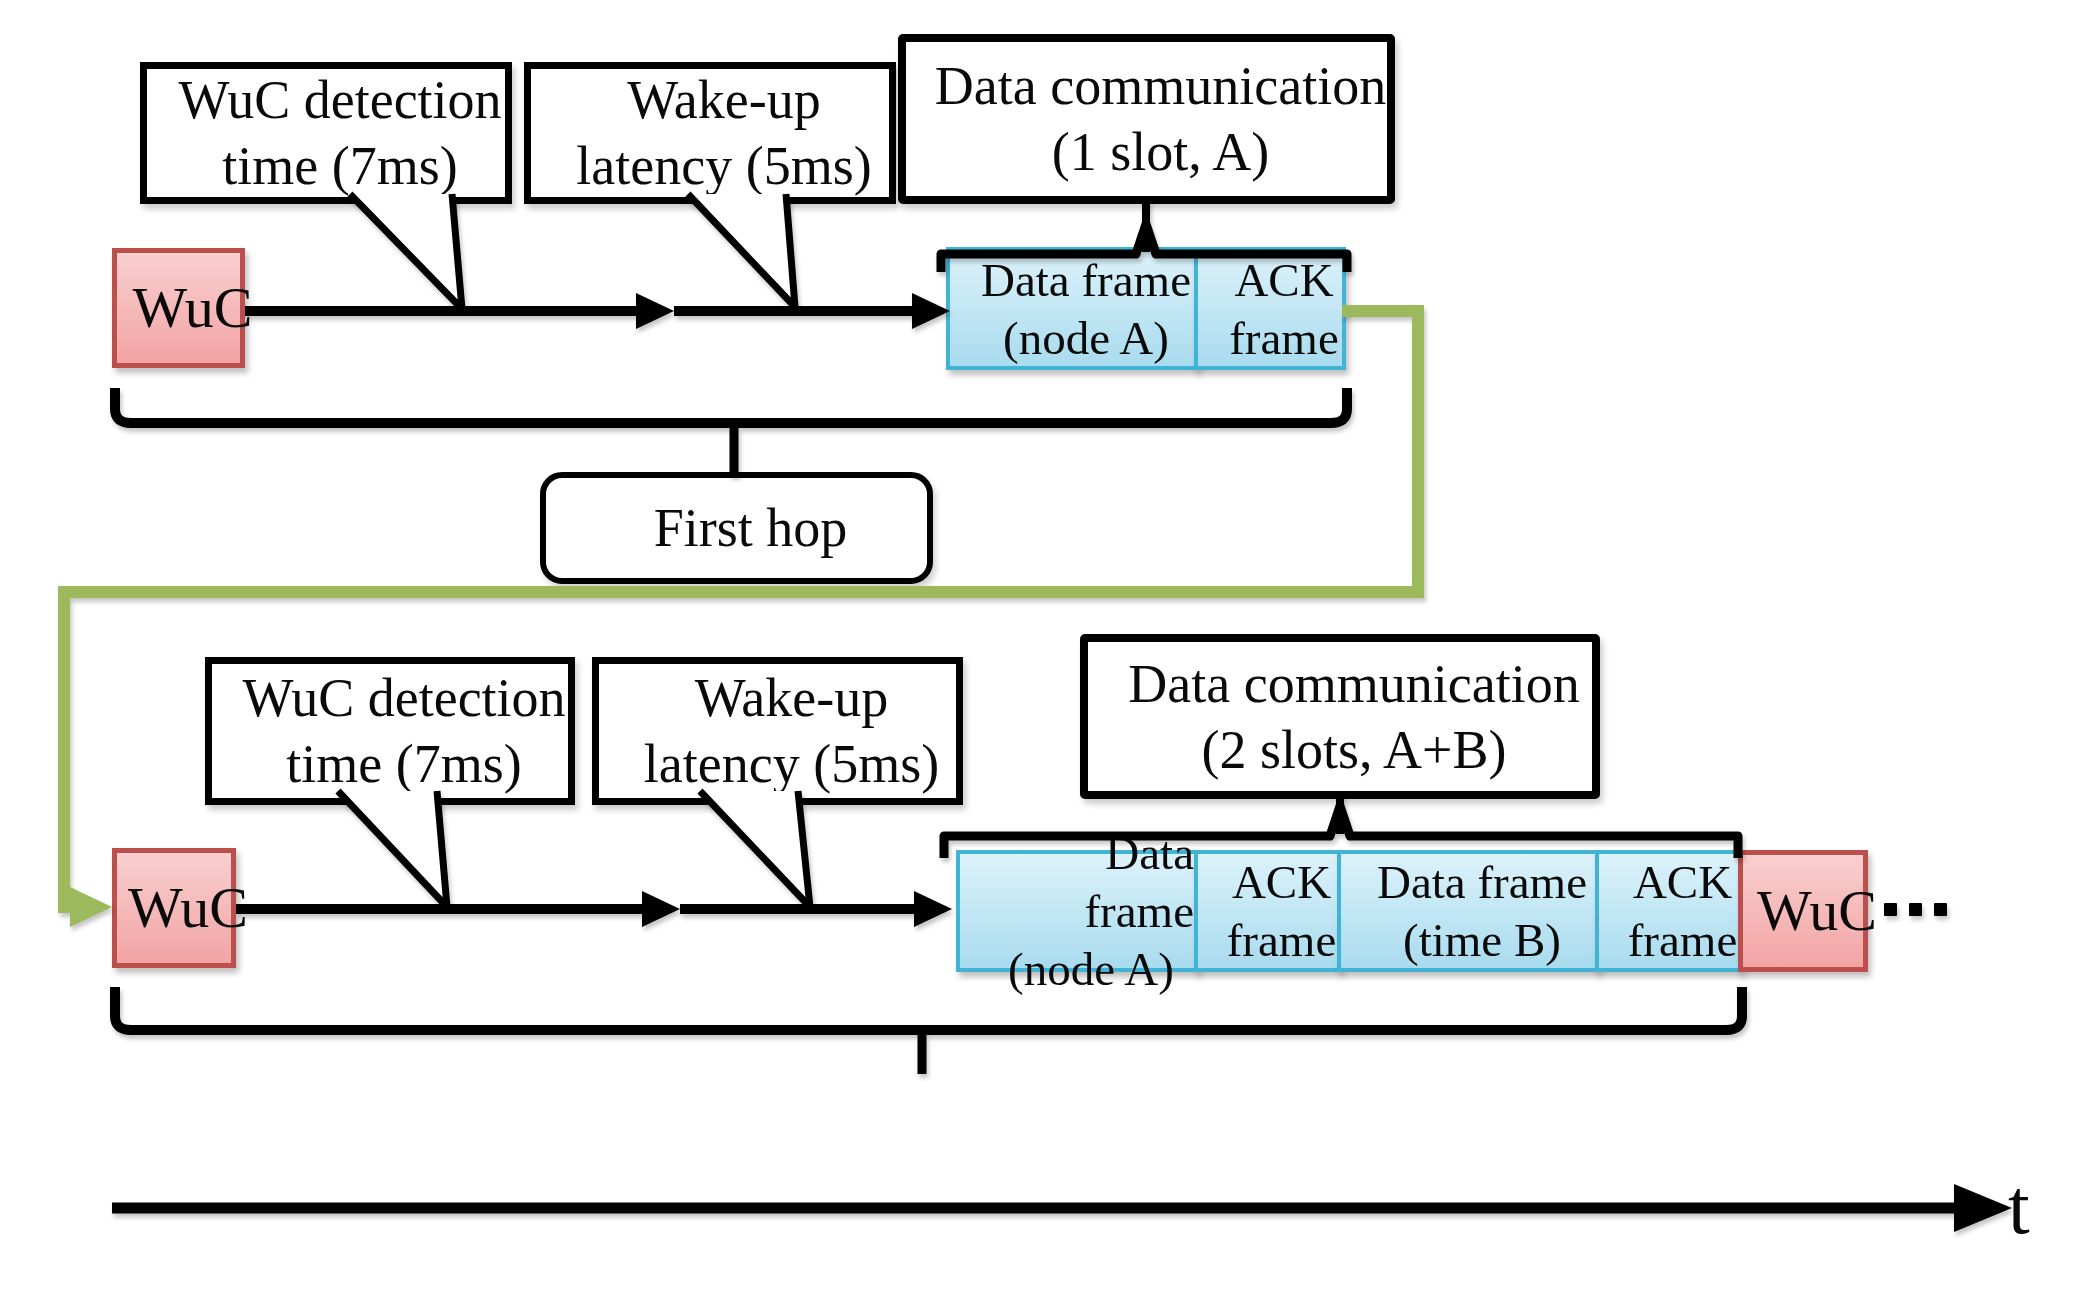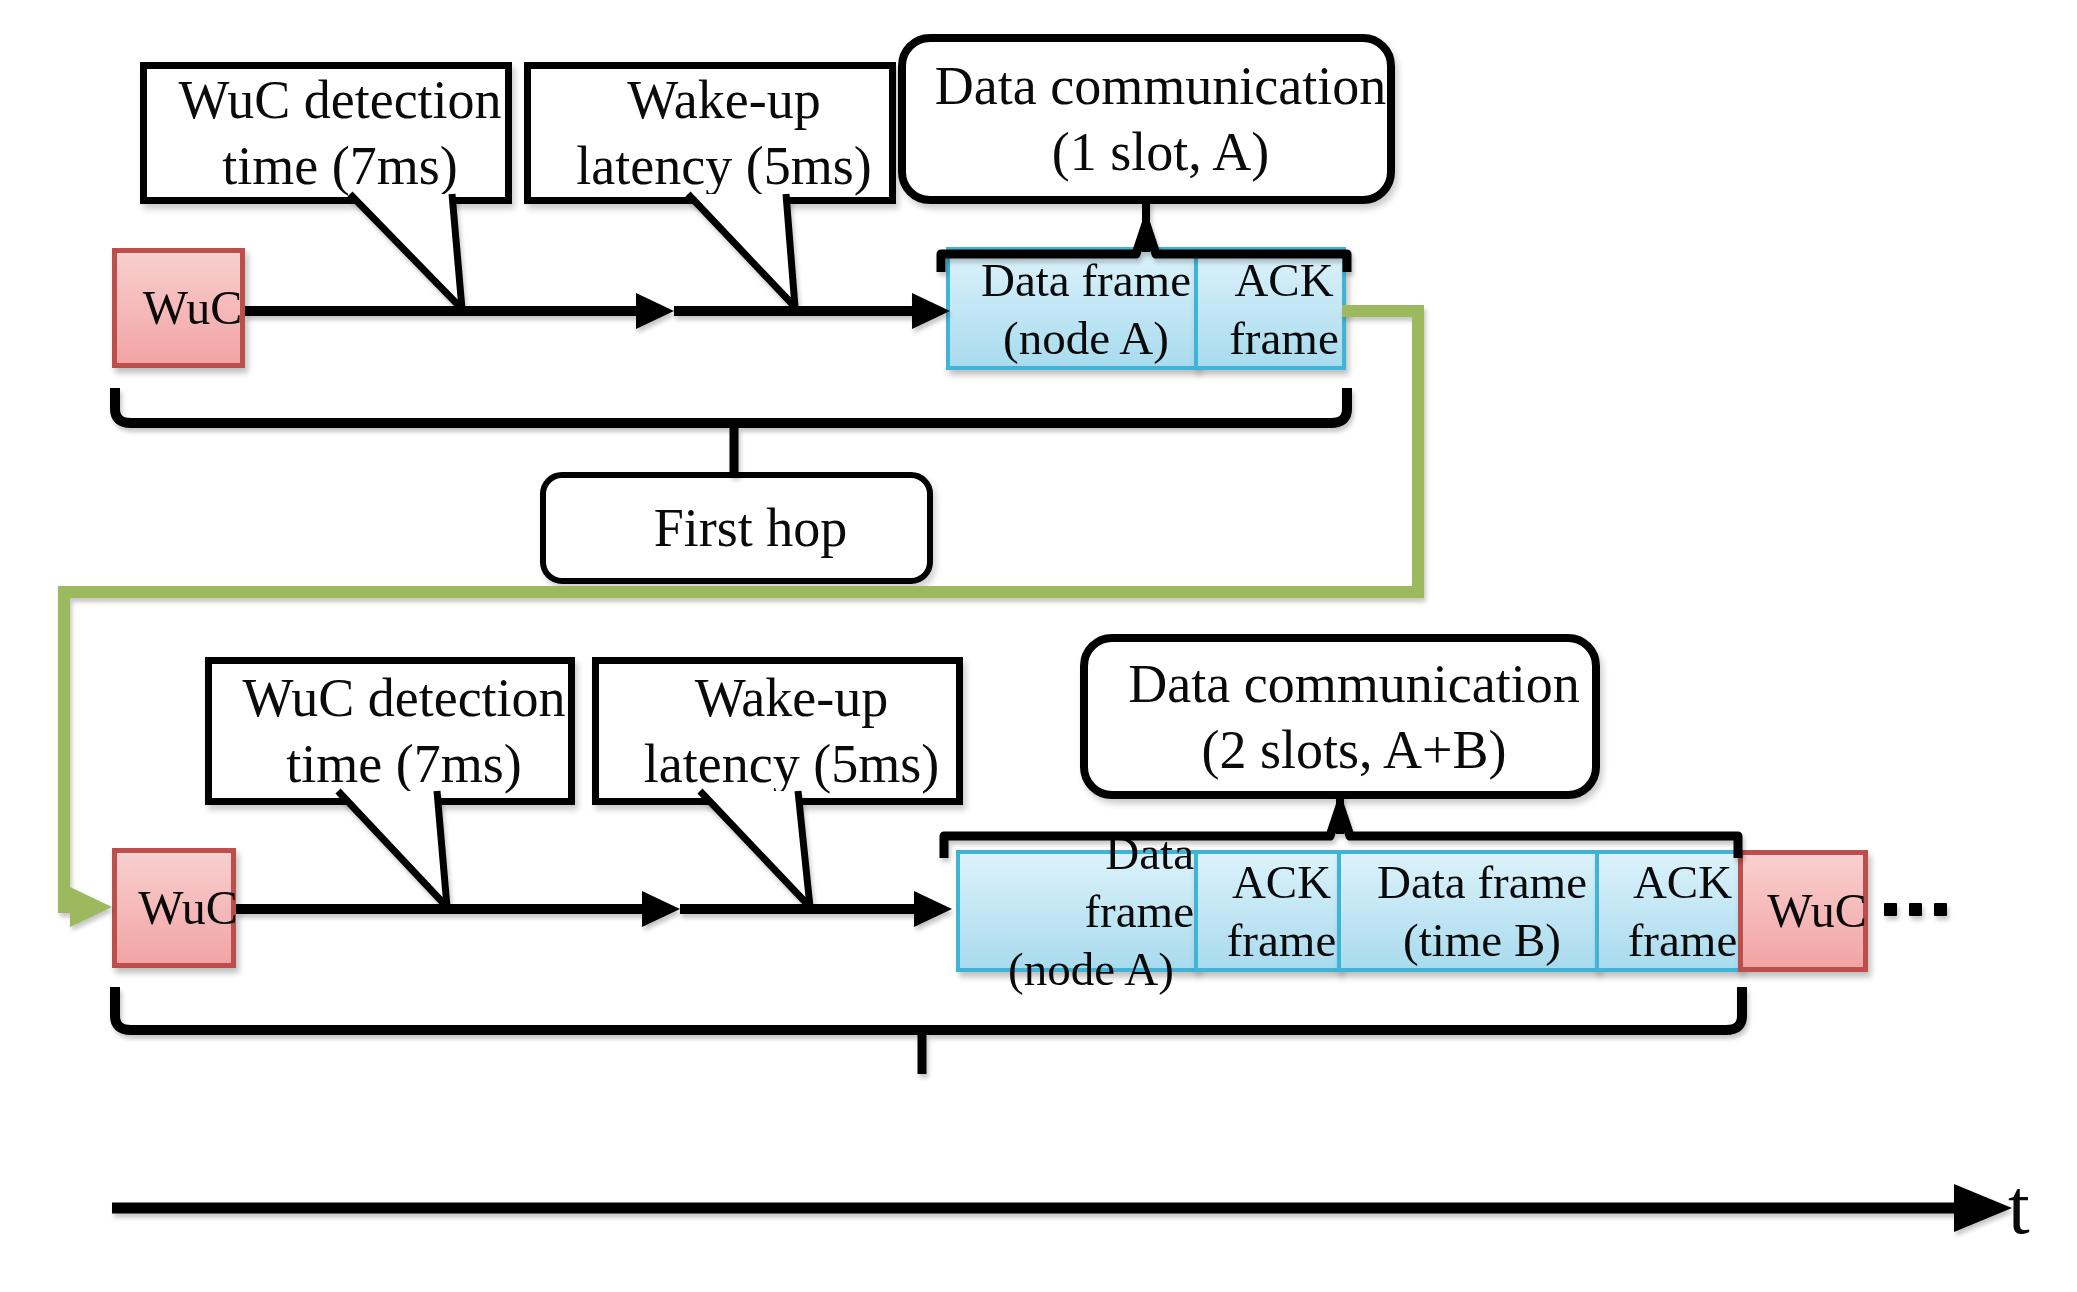--- a/index.html
+++ b/index.html
@@ -38,35 +38,35 @@
   }
   .callout {
     background:#ffffff;
     border:7px solid var(--line-black);
     font-size:54px; line-height:66px;
     box-shadow:3px 5px 6px rgba(0,0,0,0.20);
   }
   .datacomm {
     background:#ffffff;
     border:8px solid var(--line-black);
-    border-radius:32px;
+    border-radius:5px;
     font-size:54px; line-height:66px;
     box-shadow:3px 5px 6px rgba(0,0,0,0.20);
   }
   .hopbox {
     background:#ffffff;
     border:6px solid var(--line-black);
     border-radius:22px;
     font-size:54px; line-height:60px;
     box-shadow:3px 5px 6px rgba(0,0,0,0.18);
   }
   .wucbox {
     background:linear-gradient(to bottom, var(--wuc-fill-top), var(--wuc-fill-bottom));
     border:5px solid var(--wuc-border);
-    font-size:48px; line-height:56px;
+    font-size:58px; line-height:56px;
     box-shadow:3px 5px 6px rgba(0,0,0,0.25);
   }
   .frame {
     background:linear-gradient(to bottom, var(--frame-fill-top), var(--frame-fill-bottom));
     border:4px solid var(--frame-border);
     font-size:47px; line-height:58px;
     box-shadow:3px 5px 6px rgba(0,0,0,0.25);
     text-align:right;
   }
   

